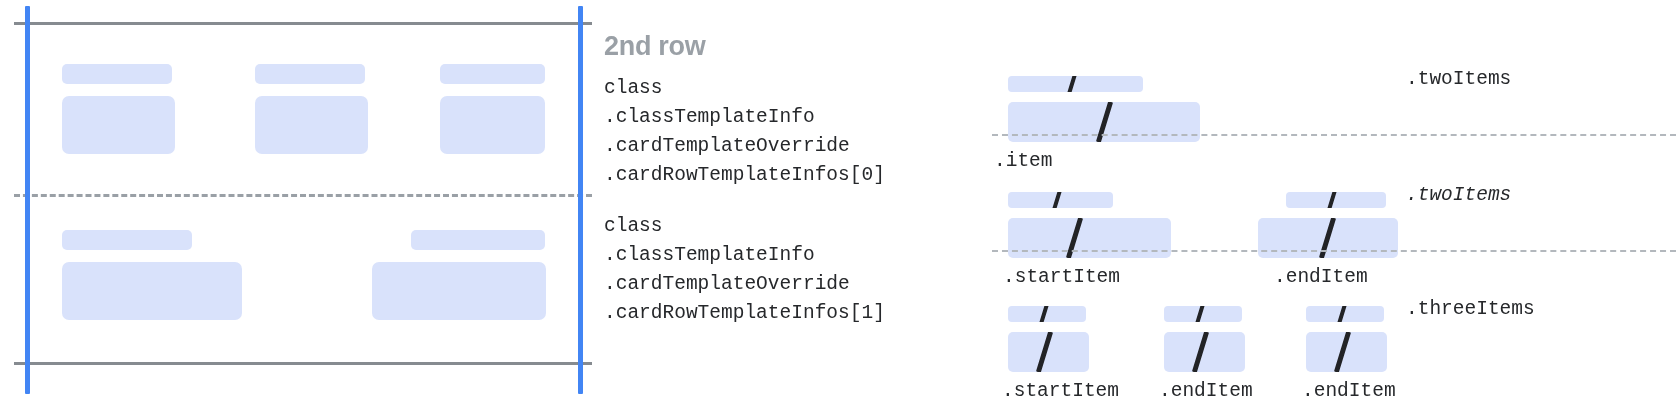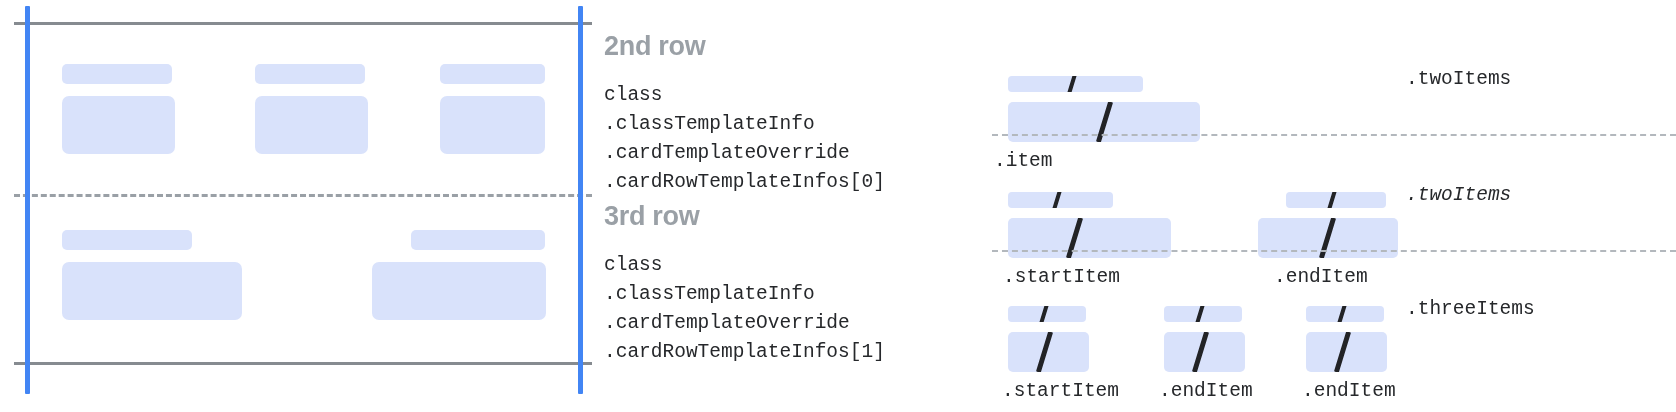--- a/index.html
+++ b/index.html
@@ -74,21 +74,21 @@
     font-size: 27px;
     color: #9aa0a6;
     letter-spacing: -0.3px;
     line-height: 32px;
   }
   .codelines {
     font-family: "Liberation Mono", monospace;
     font-size: 19.5px;
     color: #26282b;
     line-height: 29px;
-    margin-top: 19px;
+    margin-top: 12px;
     white-space: pre;
   }
 
   
   #right-panel {
     position: absolute;
     left: 988px; top: 0;
     width: 688px; height: 412px;
   }
   .variant {
@@ -180,21 +180,20 @@
 
   <div class="rowblock" style="top:30px;">
     <div class="rowtitle">2nd row</div>
     <div class="codelines">class
 .classTemplateInfo
 .cardTemplateOverride
 .cardRowTemplateInfos[0]</div>
   </div>
 
   <div class="rowblock" style="top:200px;">
-    <div class="rowtitle">3rd row</div>
     <div class="codelines">class
 .classTemplateInfo
 .cardTemplateOverride
 .cardRowTemplateInfos[1]</div>
   </div>
 
 </div>
 
 <div id="right-panel">
 

